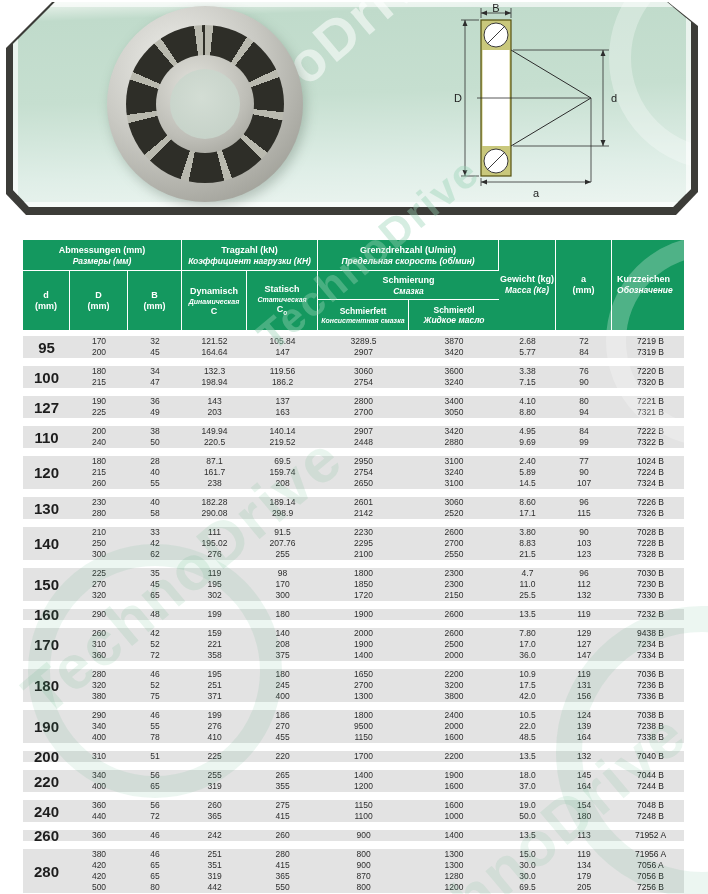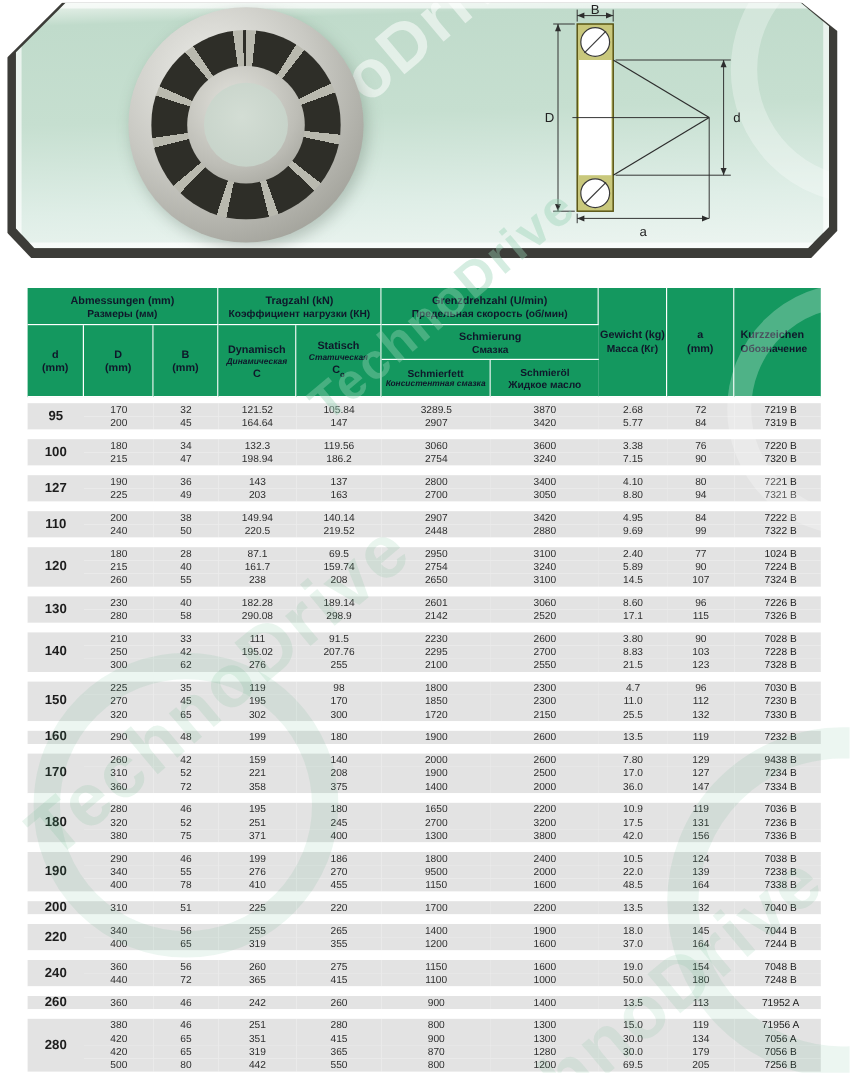--- a/index.html
+++ b/index.html
@@ -38,40 +38,40 @@
   .wm1{left:-14px;top:540px;font-size:62px;color:rgba(70,170,115,0.12);}
   .wm2{left:330px;top:816px;font-size:62px;color:rgba(70,170,115,0.11);}
   .wm3{left:232px;top:230px;font-size:42px;color:rgba(150,210,180,0.40);}
   .wm-ring-g1{left:28px;top:544px;width:210px;height:210px;border:22px solid rgba(70,170,115,0.10);}
   .wm-ring-g2{left:556px;top:606px;width:240px;height:240px;border:26px solid rgba(70,170,115,0.10);}
   .wm-ring-g3{left:606px;top:236px;width:170px;height:170px;border:20px solid rgba(255,255,255,0.25);}
 
   
   .table-wrap{position:absolute;left:23px;top:240px;width:662px;z-index:2;}
   table{border-collapse:separate;border-spacing:0;table-layout:fixed;width:661px;}
-  thead th{background:#14985f;color:#0f172a;border-right:1px solid #ffffff;border-bottom:1px solid #ffffff;
+  thead th{background:#14985f;color:#ffffff;border-right:1px solid #ffffff;border-bottom:1px solid #ffffff;
     padding:1px 1px;vertical-align:middle;text-align:center;font-weight:bold;}
   thead tr th:last-child{border-right:none;}
   .h-de{font-size:9px;line-height:11px;}
-  .h-ru{font-size:8.5px;line-height:10px;}
+  .h-ru{font-size:8.5px;line-height:10px;font-style:italic;}
   .h-ru-sm{font-size:7px;line-height:9px;font-style:italic;}
   .h-de-sm{font-size:8.5px;line-height:10px;}
   .h-sym{font-size:9px;line-height:10px;}
   .h-sym sub{font-size:6.5px;}
   th.span-all .h-de,th.span-all .h-ru{line-height:11px;}
   th.left-h{text-align:left;padding-left:5px;}
   .row1 th{height:28px;}
   .row2 th.schmierung{height:26px;}
   .row3 th{height:28px;}
 
   tbody td{height:11px;padding:0;font-size:8.5px;line-height:11px;text-align:center;
     color:#2e2e2e;background:#e3e3e3;white-space:nowrap;overflow:hidden;}
   tbody tr.spacer td{background:#ffffff;height:8px;}
   tbody tr.topgap td{background:#ffffff;height:5px;}
-  td.d-cell{font-weight:bold;color:#1d1d1d;font-size:11px;vertical-align:middle;}
+  td.d-cell{font-weight:bold;color:#1d1d1d;font-size:15px;vertical-align:middle;}
   td.kurz{text-align:center;padding-left:5px;font-weight:normal;color:#1d1d1d;}
 </style>
 </head>
 <body>
 
 <div class="panel-outer">
   <div class="panel-inner">
     <div class="wm-panel-text">TechnoDrive</div>
     <div class="wm-ring wm-ring-white-panel"></div>
 

